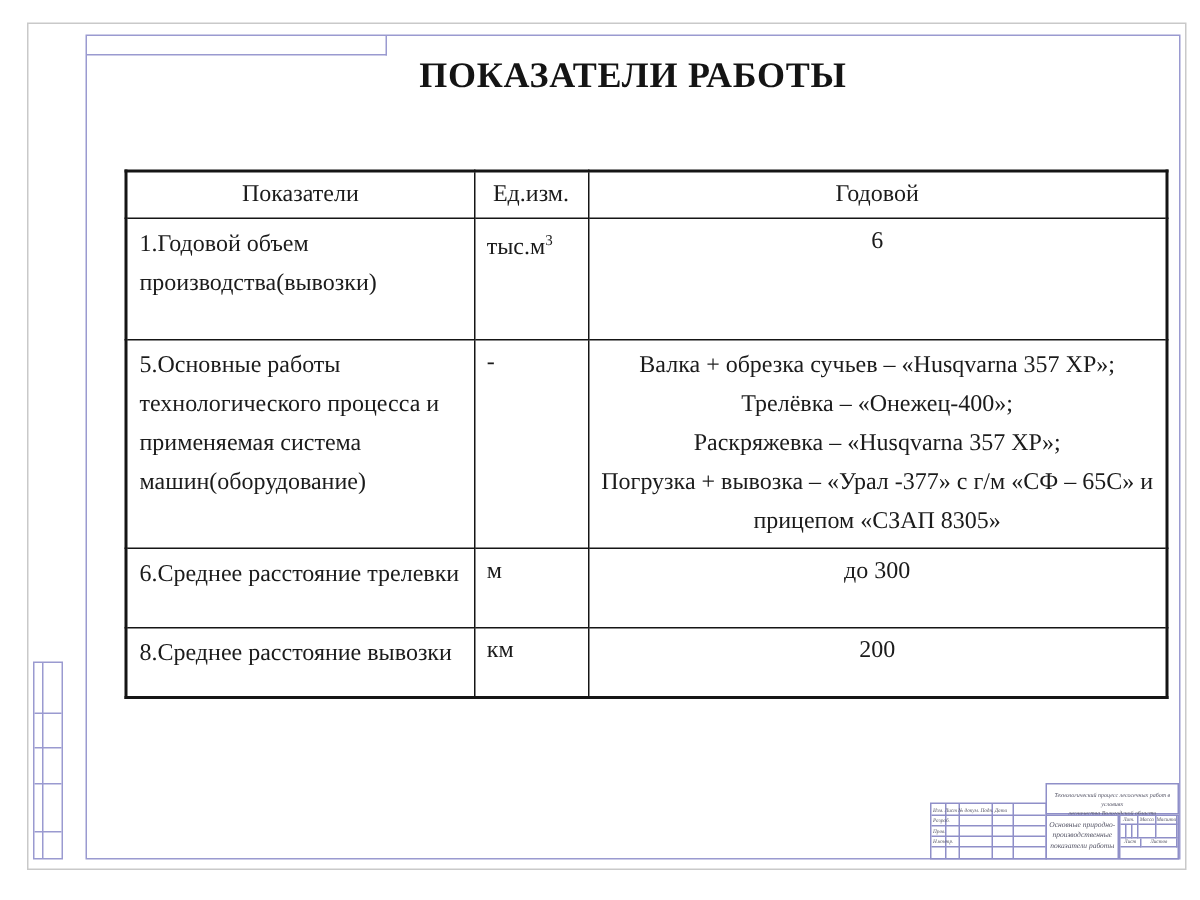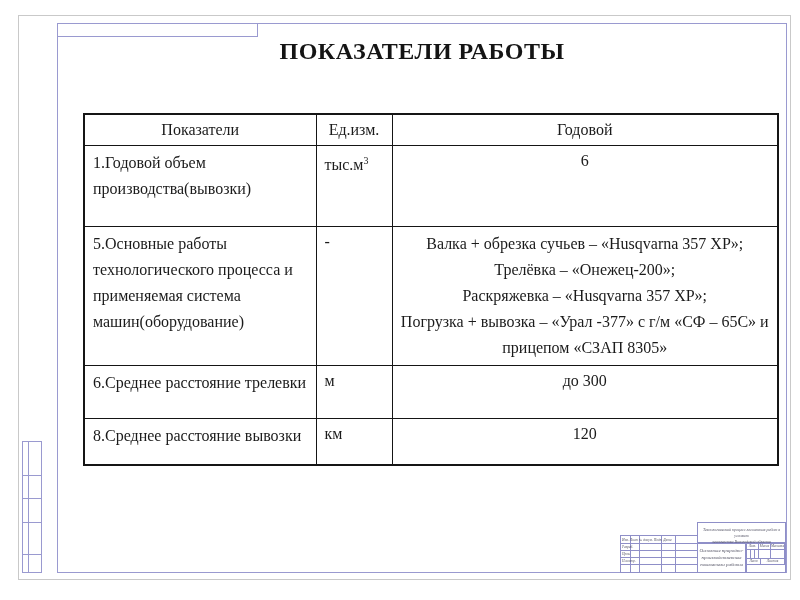--- a/index.html
+++ b/index.html
@@ -96,34 +96,34 @@
     <tr class="r1">
       <td class="c-ind">1.Годовой объем производства(вывозки)</td>
       <td class="c-unit"><span>тыс.м</span><sup>3</sup></td>
       <td class="c-val">6</td>
     </tr>
     <tr class="r3">
       <td class="c-ind">5.Основные работы технологического процесса и применяемая система машин(оборудование)</td>
       <td class="c-unit"><span>-</span></td>
       <td class="c-val-left">
         <div>Валка + обрезка сучьев – «Husqvarna 357 XP»;</div>
-        <div>Трелёвка – «Онежец-200»;</div>
+        <div>Трелёвка – «Онежец-400»;</div>
         <div>Раскряжевка – «Husqvarna  357 XP»;</div>
         <div>Погрузка + вывозка – «Урал -377»  с г/м «СФ – 65С» и прицепом «СЗАП 8305»</div>
       </td>
     </tr>
     <tr class="r4">
       <td class="c-ind">6.Среднее расстояние трелевки</td>
       <td class="c-unit"><span>м</span></td>
       <td class="c-val">до 300</td>
     </tr>
     <tr class="r5">
       <td class="c-ind">8.Среднее расстояние вывозки</td>
       <td class="c-unit"><span>км</span></td>
-      <td class="c-val">120</td>
+      <td class="c-val">200</td>
     </tr>
   </tbody>
 </table>
 </div>
 
 <div class="stamp">
   <div class="cellb s-proj">
     <div>Технологический процесс лесосечных работ в условиях</div>
     <div>лесничества Вологодской области</div>
   </div>

